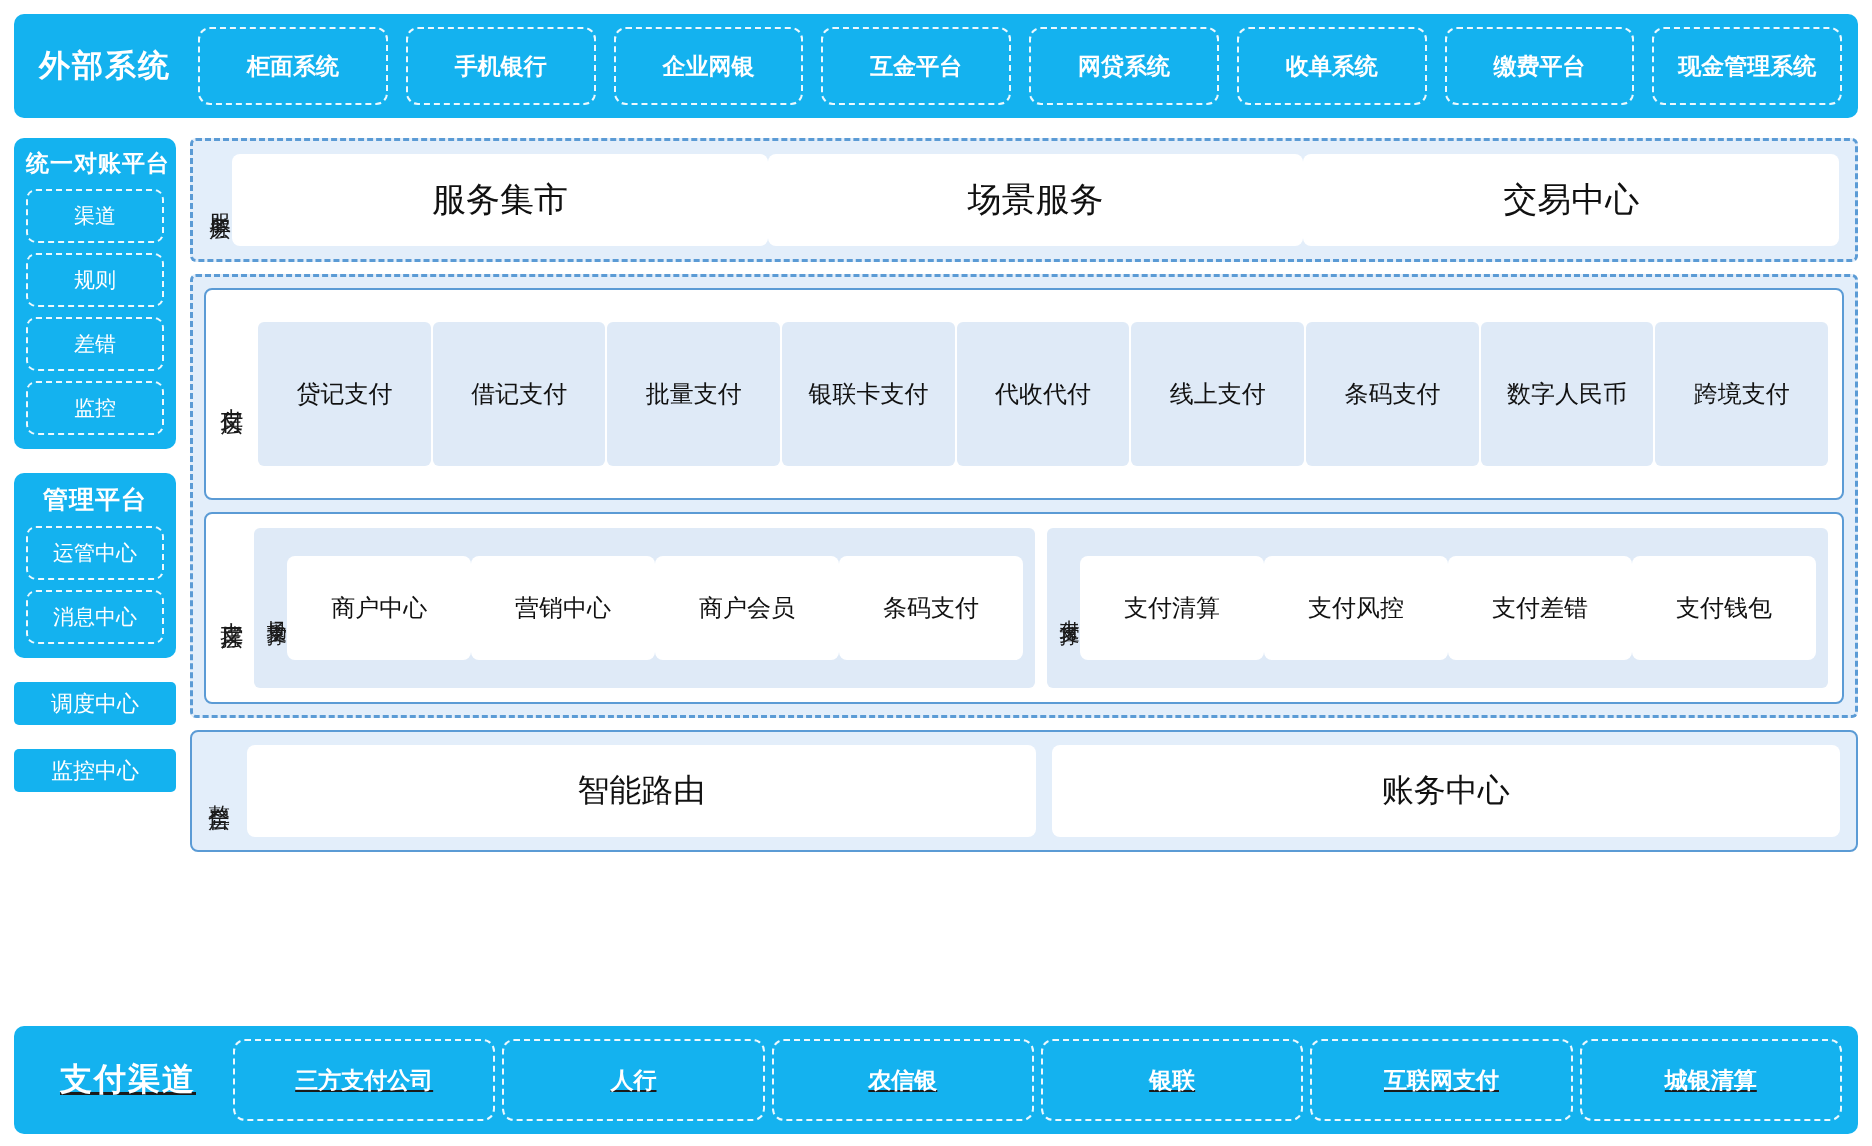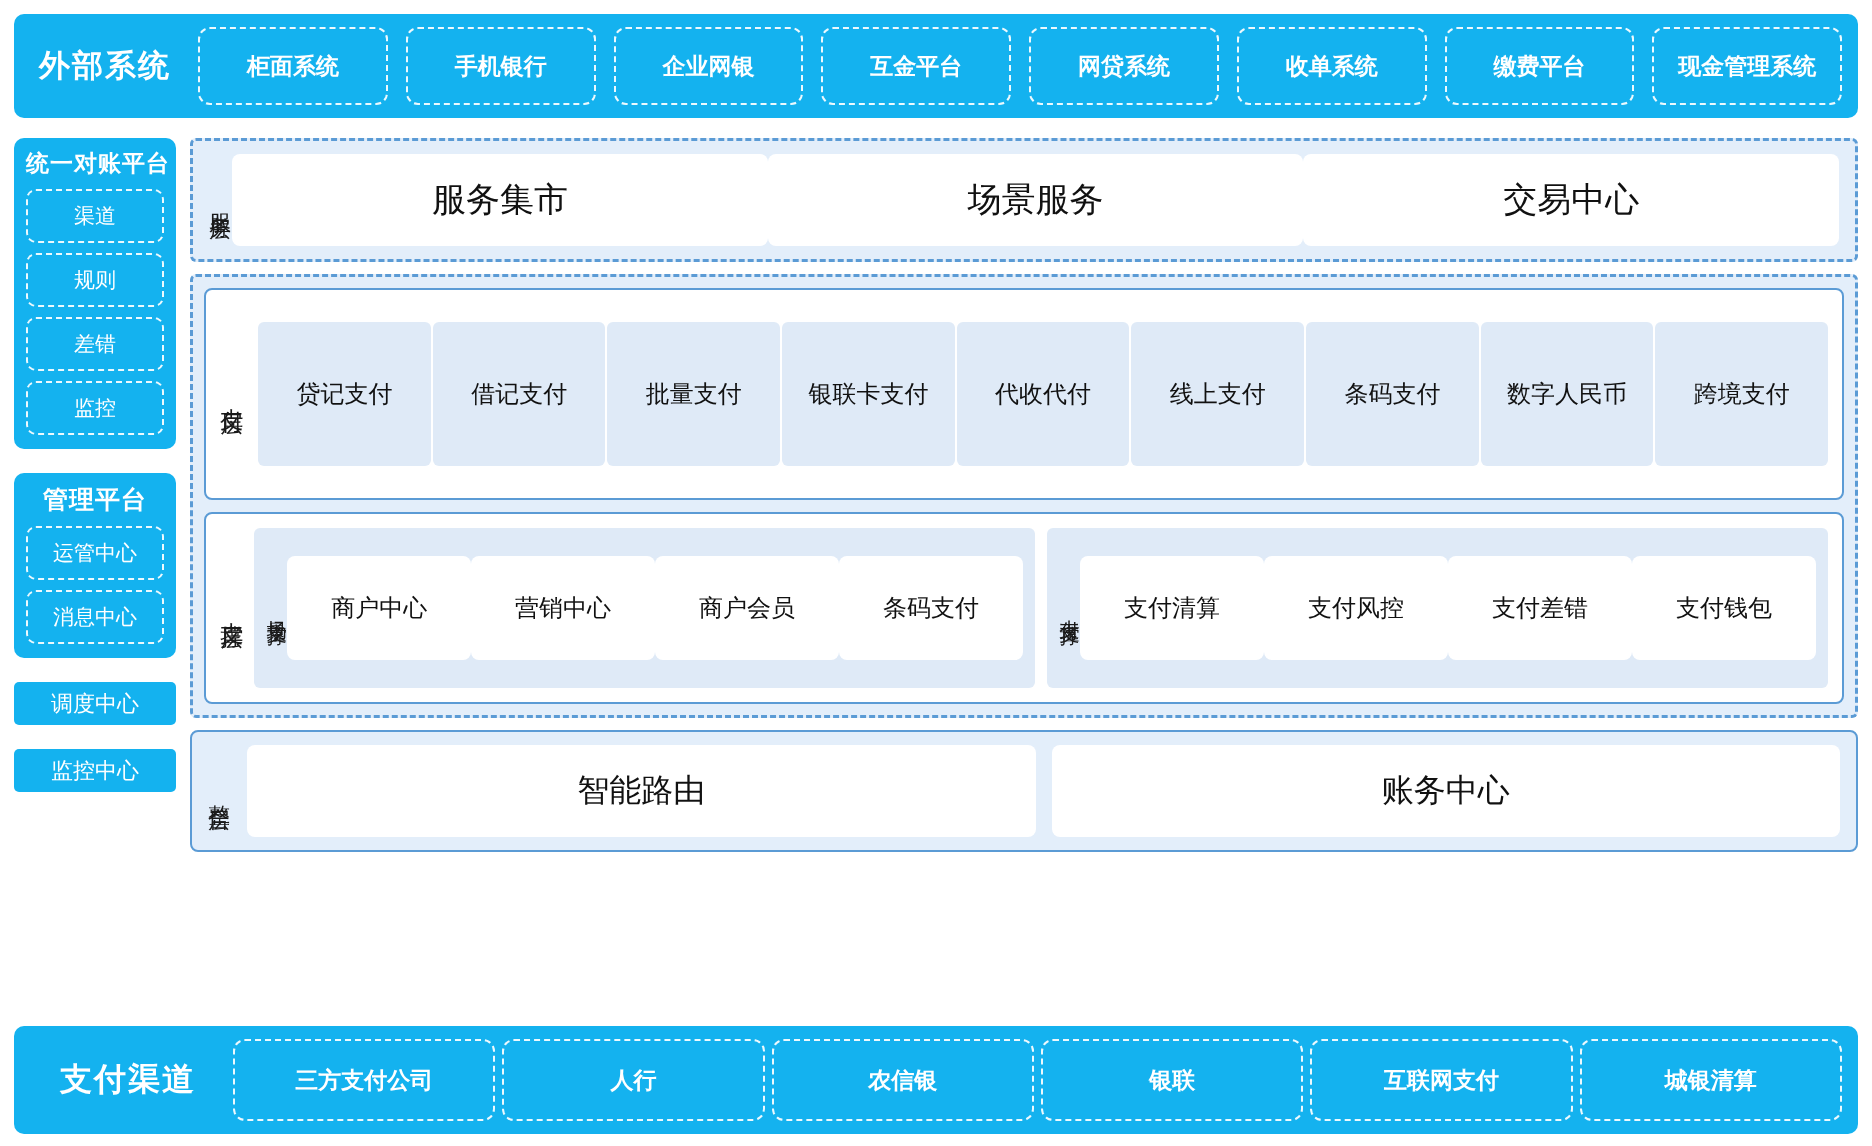--- a/index.html
+++ b/index.html
@@ -65,20 +65,21 @@
 
   
   #channel-bar {
     position: absolute;
     left: 14px;
     right: 14px;
     bottom: 12px;
     height: 108px;
     padding: 0 16px;
     gap: 7px;
+    text-decoration: underline;
   }
   #channel-bar .cyan-bar-title { width: 196px; flex: 0 0 196px; font-size: 32px; }
   #channel-bar .cyan-chip { height: 82px; font-size: 23px; }
 
   
   .middle {
     position: relative;
     margin-top: 20px;
     height: 876px;
     display: flex;

